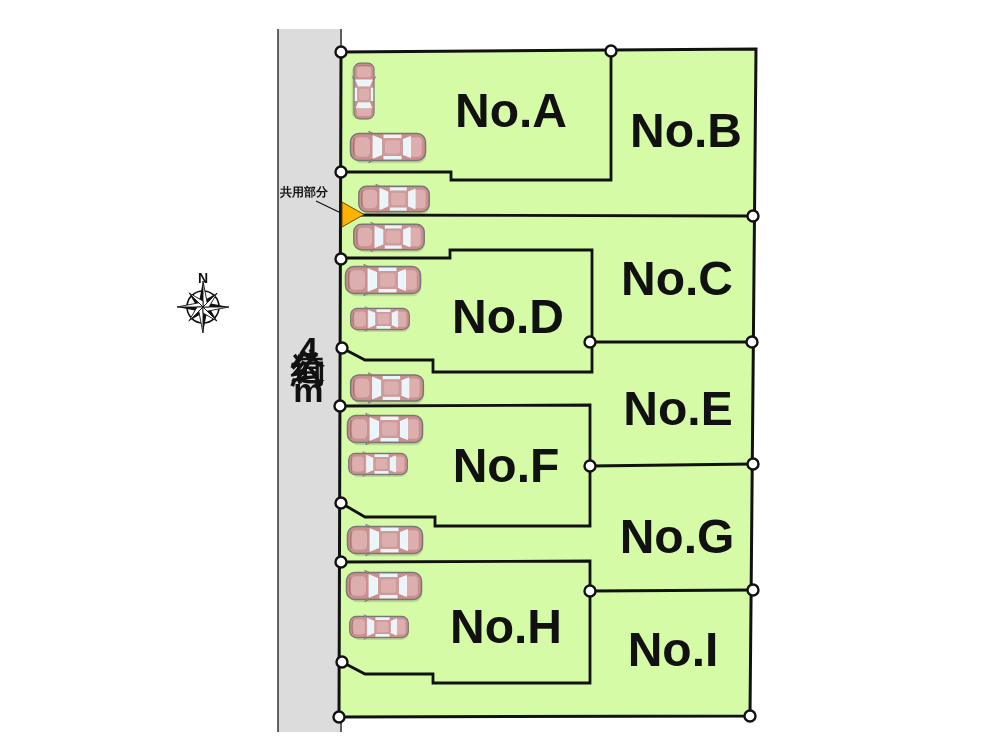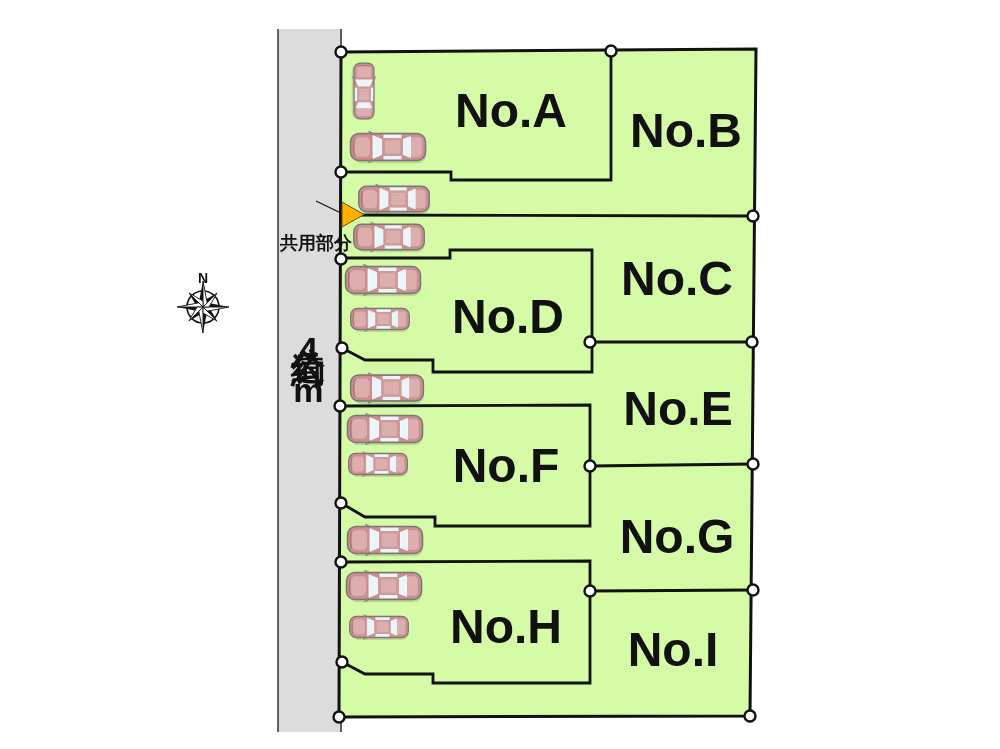--- a/index.html
+++ b/index.html
@@ -9,21 +9,21 @@
   }
   .canvas svg{position:absolute;left:0;top:0;}
   .road-label{
     position:absolute;left:289px;top:321px;
     writing-mode:vertical-rl;text-orientation:upright;
     font-size:34px;font-weight:700;color:#111;line-height:1.1;
     letter-spacing:3px;white-space:nowrap;
   }
   .shared-label{
     position:absolute;left:280px;top:184px;
-    font-size:18px;font-weight:700;color:#111;white-space:nowrap;margin-top:47px;
+    font-size:12px;font-weight:700;color:#111;white-space:nowrap;
   }
   .lot-label{
     font-family:"Liberation Sans","DejaVu Sans",sans-serif;
     font-size:48px;font-weight:700;fill:#111111;
     text-anchor:middle;dominant-baseline:central;
   }
   .compass-n{
     font-family:"Liberation Sans","DejaVu Sans",sans-serif;
     font-size:14px;font-weight:700;fill:#111111;text-anchor:middle;
   }

